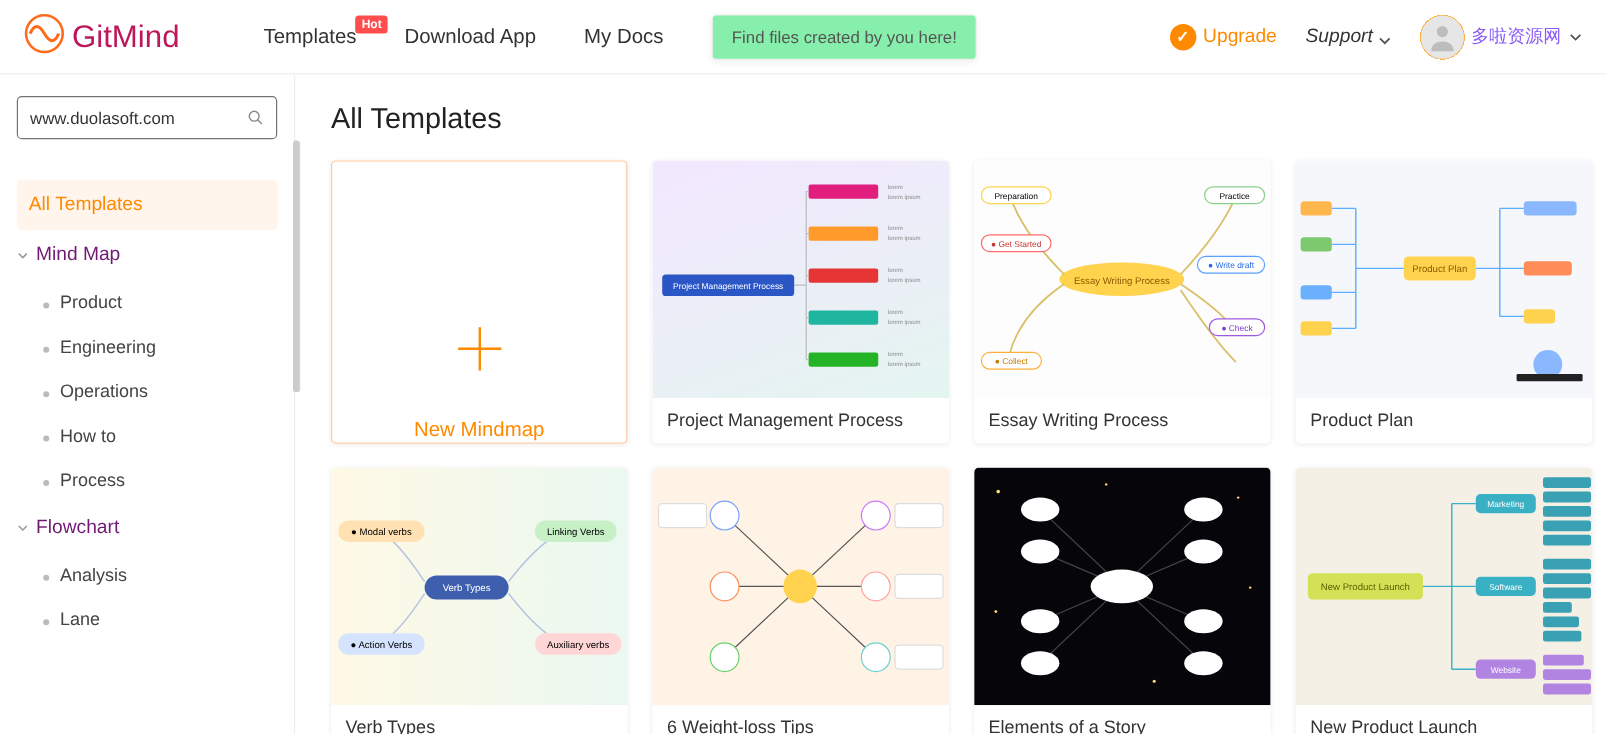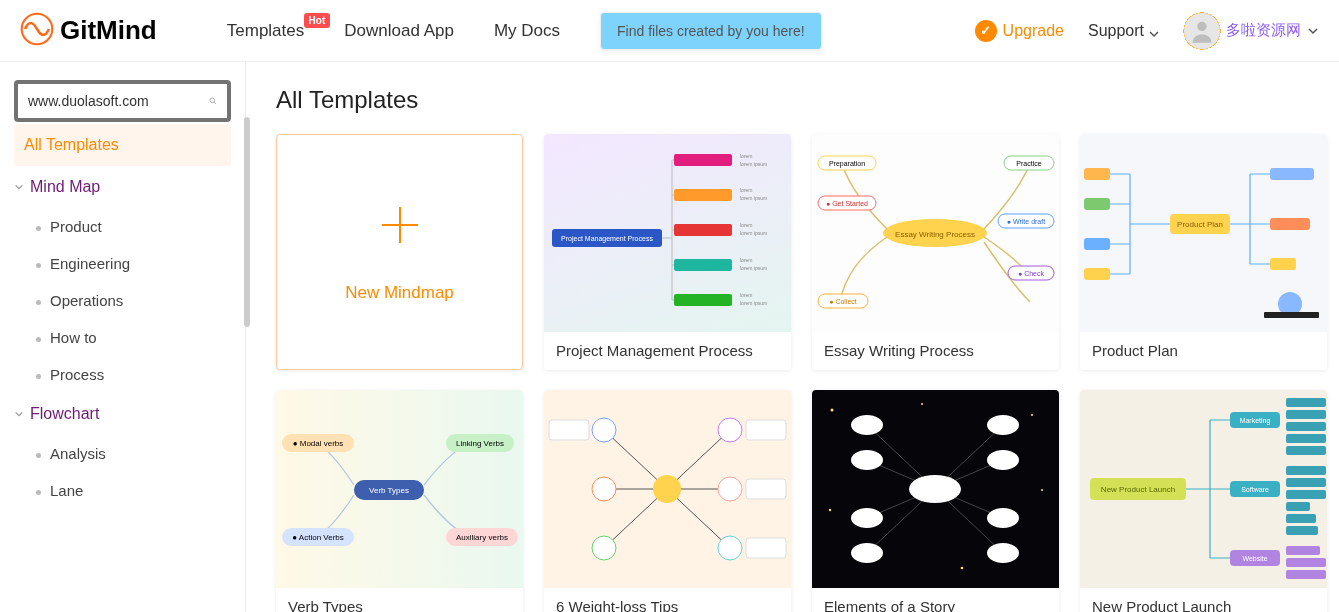--- a/index.html
+++ b/index.html
@@ -2,57 +2,57 @@
 <html><head>
   <meta charset="utf-8">
   <style>
     * { margin: 0; padding: 0; box-sizing: border-box; font-family: -apple-system, BlinkMacSystemFont, "Segoe UI", sans-serif; }
     body { width: 1339px; height: 612px; background: #fff; display: flex; flex-direction: column; overflow: hidden; }
     
     
     .header { height: 62px; display: flex; align-items: center; padding: 0 20px; border-bottom: 1px solid #eee; background: #fff; position: relative; z-index: 2; }
     .logo-wrap { display: flex; align-items: center; gap: 6px; margin-right: 50px; }
     .logo-icon svg { width: 34px; height: 34px; }
-    .logo-text { font-size: 26px; font-weight: 700; color: #000000; }
+    .logo-text { font-size: 26px; font-weight: 400; color: #be185d; }
     .nav-item { position: relative; font-size: 17px; color: #333; padding: 0 20px; cursor: pointer; display: inline-flex; align-items: center; }
     .hot-badge { position: absolute; top: -8px; right: -6px; background: #ff4d4d; color: #fff; font-size: 10px; padding: 2px 5px; border-radius: 3px; font-weight: 600; }
-    .find-files { margin-left: 20px; background: #7dd3fc; border: 1px solid #eee; border-radius: 4px; padding: 10px 16px; font-size: 14px; color: #555; box-shadow: 0 2px 6px rgba(0,0,0,0.06); }
+    .find-files { margin-left: 20px; background: #86efac; border: 1px solid #eee; border-radius: 4px; padding: 10px 16px; font-size: 14px; color: #555; box-shadow: 0 2px 6px rgba(0,0,0,0.06); }
     .header-right { margin-left: auto; display: flex; align-items: center; gap: 24px; }
     .upgrade-wrap { display: flex; align-items: center; gap: 6px; color: #ff8a00; font-size: 16px; cursor: pointer; }
     .upgrade-icon { width: 22px; height: 22px; border-radius: 50%; background: #ff8a00; display: inline-flex; align-items: center; justify-content: center; color: #fff; font-weight: 700; font-size: 13px; }
-    .support-wrap { display: flex; align-items: flex-end; gap: 4px; font-size: 16px; color: #333; cursor: pointer; }
+    .support-wrap { display: flex; align-items: flex-end; gap: 4px; font-size: 16px; color: #333; cursor: pointer; font-style: italic; }
     .avatar-wrap { display: flex; align-items: center; gap: 6px; cursor: pointer; }
     .avatar { width: 36px; height: 36px; border-radius: 50%; background: #e6e6e6; display: inline-flex; align-items: center; justify-content: center; position: relative; }
     .avatar::after { content: ""; position: absolute; inset: -4px; border-radius: 50%; background: radial-gradient(circle,transparent 55%,#ffb03a 55%,#ffb03a 60%,transparent 60%); z-index: -1; }
     .av-svg { width: 28px; height: 28px; }
     .user-label { font-size: 15px; color: #8b5cf6; }
     .chev { width: 12px; height: 12px; }
     
     
     .body-wrap { flex: 1; display: flex; overflow: hidden; }
     .sidebar { width: 246px; padding: 18px 14px 0; border-right: 1px solid #eee; background: #fff; }
-    .search-box { display: flex; align-items: center; border: 4px solid #737373; border-radius: 4px; padding: 8px 10px; margin-bottom: 2px; }
+    .search-box { display: flex; align-items: center; border: 1px solid #737373; border-radius: 4px; padding: 8px 10px; margin-bottom: 34px; }
     .search-input { flex: 1; border: none; outline: none; font-size: 14px; color: #333; background: transparent; }
     .search-svg { width: 18px; height: 18px; fill: #888; }
     .side-list {}
     .side-item { font-size: 16px; color: #333; padding: 12px 6px 12px 10px; cursor: pointer; display: flex; align-items: center; gap: 6px; }
     .side-item.active { color: #ff8a00; background: #fff5ed; border-radius: 4px; }
     .side-item.cat { color: #701a75; font-weight: 500; padding-left: 0; }
     .side-sub { font-size: 15px; color: #444; padding: 10px 0 10px 36px; cursor: pointer; position: relative; }
     .side-sub::before { content: ""; position: absolute; left: 22px; top: 18px; width: 5px; height: 5px; border-radius: 50%; background: #bbb; }
     .exp { width: 10px; height: 10px; }
     
     
     .main { flex: 1; padding: 24px 18px 0 30px; overflow-y: auto; }
     .main-scroll-track { position: fixed; left: 244px; top: 62px; bottom: 0; width: 6px; background: transparent; }
     .main-scroll-thumb { position: absolute; left: 0; top: 55px; width: 6px; height: 210px; background: #ccc; border-radius: 3px; }
     .main-title { font-size: 24px; font-weight: 500; color: #222; margin-bottom: 20px; }
     .grid { display: grid; grid-template-columns: repeat(4, 247px); gap: 20px 21px; }
     .card { border-radius: 4px; overflow: hidden; box-shadow: 0 1px 4px rgba(0,0,0,0.08); cursor: pointer; background: #fff; }
-    .new-card { border: 1px solid #ffc9a0; background: #fff; height: 236px; display: flex; flex-direction: column; align-items: center; justify-content: center; gap: 34px; }
+    .new-card { border: 1px solid #ffc9a0; background: #fff; height: 236px; display: flex; flex-direction: column; align-items: center; justify-content: flex-end; gap: 34px; }
     .plus-icon { width: 48px; height: 48px; }
     .new-label { font-size: 17px; color: #ff8a00; }
     .thumb { height: 198px; background: #f4f4f4; display: flex; align-items: center; justify-content: center; overflow: hidden; }
     .card-title { font-size: 15px; color: #333; padding: 10px 12px; background: #fff; }
     
     
     .thumb svg { width: 100%; height: 100%; }
     .t-pm { background: linear-gradient(160deg,#f3e7ff,#e4f5f0); }
     .t-essay { background: #fdfdfd; }
     .t-prod { background: #f6f7fb; }

